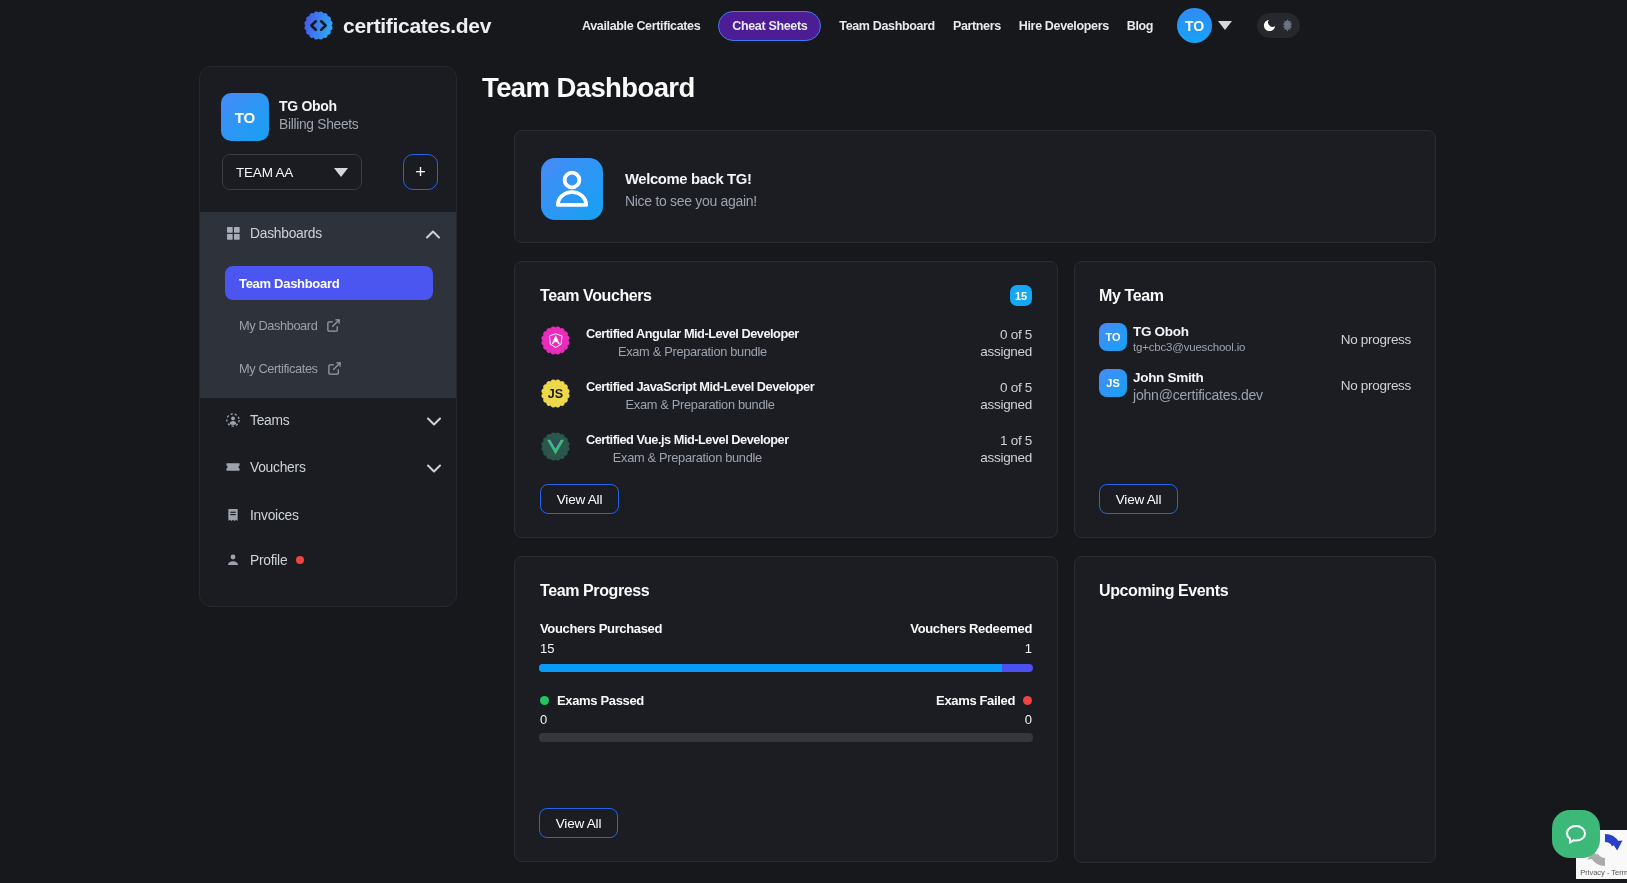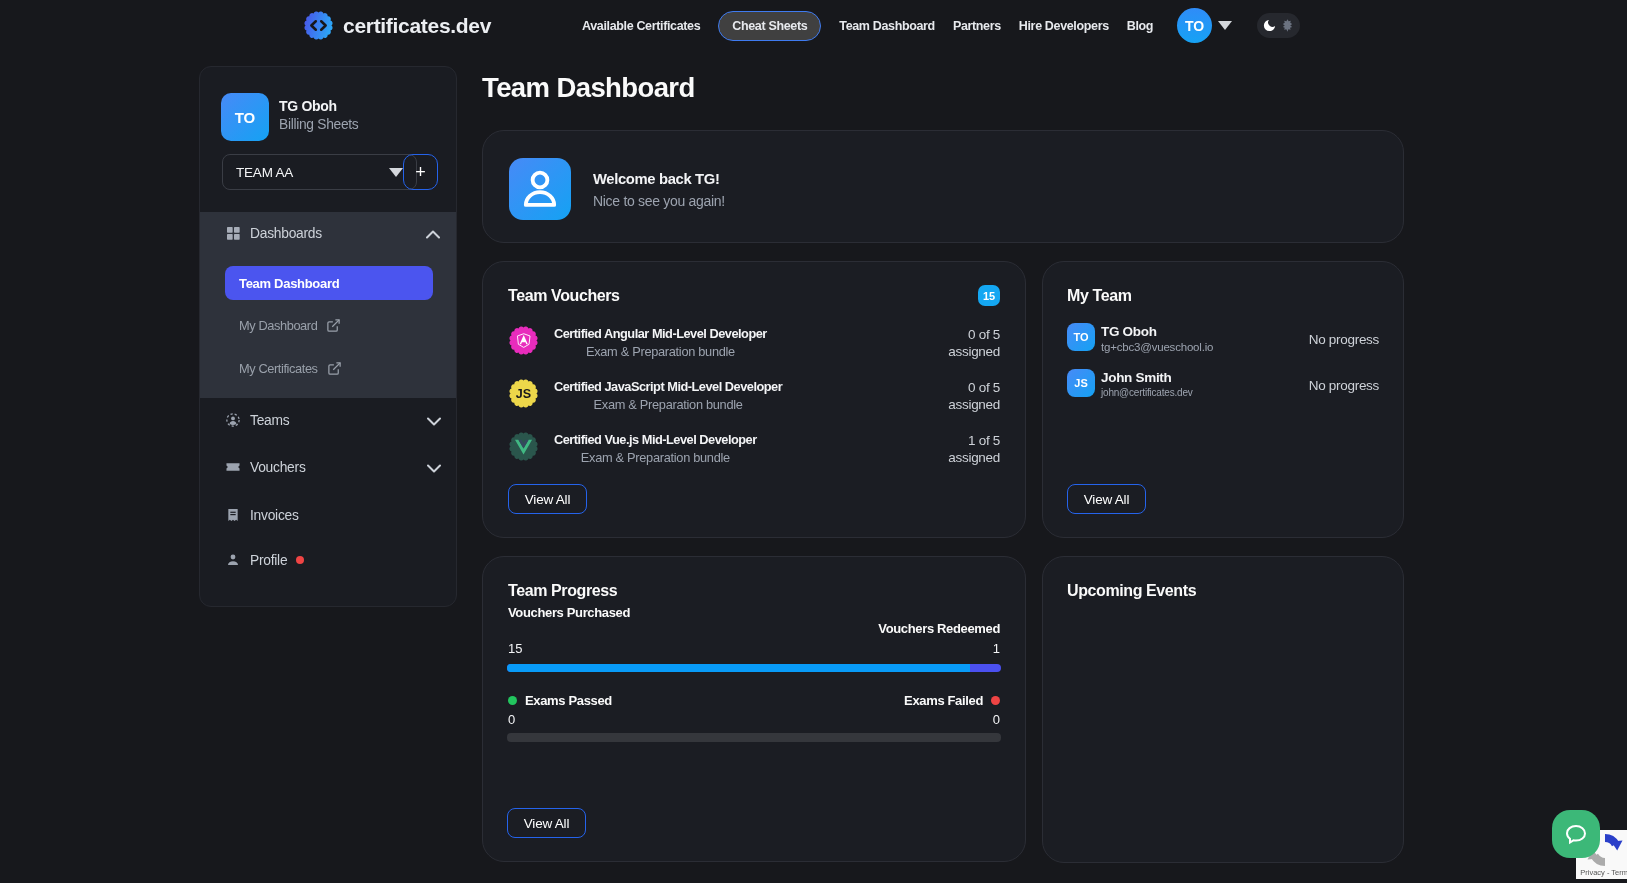--- a/index.html
+++ b/index.html
@@ -3,53 +3,53 @@
 <meta charset="utf-8">
 <style>
 * { margin:0; padding:0; box-sizing:border-box; }
 html,body { width:1627px; height:883px; background:#17181c; overflow:hidden;
   font-family:"Liberation Sans", sans-serif; color:#f3f4f6; }
 .abs { position:absolute; }
 
 .logo-text { font-size:21px; font-weight:bold; color:#eceef2; letter-spacing:-0.3px; }
 .nav { position:absolute; top:0; height:51px; display:flex; align-items:center; gap:18px; }
 .nav a { color:#e7e9ed; font-size:12.5px; font-weight:bold; text-decoration:none; letter-spacing:-0.35px; }
-.pill-active { background:#404040; border:1.5px solid #3f7bf0; border-radius:16px;
+.pill-active { background:#4c1d95; border:1.5px solid #3f7bf0; border-radius:16px;
   padding:7px 13px; }
 .avatar-circ { width:35px; height:35px; border-radius:50%;
   background:linear-gradient(180deg,#2f8cf8,#16a2f4); display:flex; align-items:center;
   justify-content:center; font-size:14px; font-weight:bold; color:#fff; }
 .tri-down { width:0; height:0; border-left:7px solid transparent; border-right:7px solid transparent;
   border-top:9px solid #d4d7dc; }
 .toggle { width:43px; height:25px; background:#26282e; border-radius:13px; display:flex;
   align-items:center; justify-content:space-between; padding:0 5px; }
 
 .sidebar { position:absolute; left:199px; top:66px; width:258px; height:541px;
   background:#1a1c22; border:1px solid #26282f; border-radius:12px; overflow:hidden; }
 .sq-avatar { border-radius:10px; background:linear-gradient(135deg,#478af7,#14a2f3);
   display:flex; align-items:center; justify-content:center; color:#fff; font-weight:bold; }
-.select { position:absolute; left:22px; top:87px; width:195px; height:36px;
+.select { position:absolute; left:22px; top:87px; width:140px; height:36px;
   border:1px solid #3a3d45; border-radius:8px; display:flex; align-items:center;
   padding:0 13px; font-size:13.5px; color:#f3f4f6; letter-spacing:-0.2px; }
 .select .tri { margin-left:auto; width:0; height:0; border-left:7px solid transparent;
   border-right:7px solid transparent; border-top:9px solid #d4d7dc; }
 .plusbtn { position:absolute; left:203px; top:87px; width:35px; height:36px;
   border:1.5px solid #2563eb; border-radius:10px; display:flex; align-items:center;
   justify-content:center; color:#fff; font-size:18px; font-weight:400; }
 .dash-block { position:absolute; left:0; top:145px; width:258px; height:186px; background:#2e323b; }
 .mitem { position:absolute; display:flex; align-items:center; font-size:13.8px; color:#cdd2d9; letter-spacing:-0.25px; }
 .micon { width:16px; height:16px; margin-right:9px; }
 .chev { position:absolute; }
 .active-pill { position:absolute; left:25px; top:54px; width:208px; height:34px;
   background:#4b55ef; border-radius:8px; display:flex; align-items:center; padding:0 14px;
   font-size:13px; font-weight:bold; color:#fff; letter-spacing:-0.3px; }
 .subitem { position:absolute; left:39px; font-size:12.8px; color:#99a0aa; display:flex; align-items:flex-start; letter-spacing:-0.4px; }
 .reddot { width:8px; height:8px; border-radius:50%; background:#ef4444; margin-left:9px; }
 
-.card { position:absolute; background:#1b1d23; border:1px solid #2b2d35; border-radius:22px; }
+.card { position:absolute; background:#1b1d23; border:1px solid #2b2d35; border-radius:8px;margin-left:32px; }
 h1 { position:absolute; left:482px; top:74px; font-size:27.5px; font-weight:bold; color:#fafafa; letter-spacing:-0.6px; line-height:1; }
 .card-title { position:absolute; font-size:16px; font-weight:bold; color:#fafafa; letter-spacing:-0.4px; }
 .badge15 { position:absolute; background:#14a7f2; color:#fff; font-size:11px; font-weight:bold;
   border-radius:7px; width:22px; height:21px; display:flex; align-items:center; justify-content:center; }
 .row-title { font-size:12.8px; font-weight:bold; color:#f3f4f6; letter-spacing:-0.5px; line-height:15px; }
 .row-sub { font-size:12.8px; color:#9ca3af; margin-top:3px; letter-spacing:-0.3px; line-height:15px;text-align:center; }
 .right-txt { position:absolute; text-align:right; font-size:13.5px; color:#ced2d8; line-height:17px; letter-spacing:-0.3px; }
 .viewall { position:absolute; width:79px; height:30px; border:1.5px solid #2563eb; border-radius:8px;
   display:flex; align-items:center; justify-content:center; font-size:13.5px; color:#fff; background:transparent; letter-spacing:-0.2px; }
 .blabel { font-size:13px; font-weight:bold; color:#fafafa; letter-spacing:-0.35px; }
@@ -227,29 +227,29 @@
   <div class="card-title" style="left:24px; top:25px;">My Team</div>
   <div class="sq-avatar abs" style="left:24px; top:61px; width:28px; height:28px; border-radius:8px; font-size:11px;">TO</div>
   <div class="abs" style="left:58px; top:62px;">
     <div style="font-size:13.5px; font-weight:bold; letter-spacing:-0.3px;">TG Oboh</div>
     <div style="font-size:11.5px; color:#9ca3af; margin-top:2px; letter-spacing:-0.2px;">tg+cbc3@vueschool.io</div>
   </div>
   <div class="abs" style="right:24px; top:70px; font-size:13.5px; color:#ced2d8; letter-spacing:-0.3px;">No progress</div>
   <div class="sq-avatar abs" style="left:24px; top:107px; width:28px; height:28px; border-radius:8px; font-size:11px;">JS</div>
   <div class="abs" style="left:58px; top:108px;">
     <div style="font-size:13.5px; font-weight:bold; letter-spacing:-0.3px;">John Smith</div>
-    <div style="font-size:10px; color:#9ca3af; margin-top:2px; letter-spacing:-0.2px;">john@certificates.dev</div>
+    <div style="font-size:14px; color:#9ca3af; margin-top:2px; letter-spacing:-0.2px;">john@certificates.dev</div>
   </div>
   <div class="abs" style="right:24px; top:116px; font-size:13.5px; color:#ced2d8; letter-spacing:-0.3px;">No progress</div>
   <div class="viewall" style="left:24px; top:222px;">View All</div>
 </div>
 
 <div class="card" style="left:482px; top:556px; width:544px; height:306px;">
   <div class="card-title" style="left:25px; top:25px;">Team Progress</div>
-  <div class="abs blabel" style="left:25px; top:48px;">Vouchers Purchased</div>
+  <div class="abs blabel" style="left:25px; top:64px;">Vouchers Purchased</div>
   <div class="abs blabel" style="right:25px; top:64px;">Vouchers Redeemed</div>
   <div class="abs" style="left:25px; top:84px; font-size:13px;">15</div>
   <div class="abs" style="right:25px; top:84px; font-size:13px;">1</div>
   <div class="bar" style="left:24px; top:107px; width:494px; background:#4b50f0;"></div>
   <div class="bar" style="left:24px; top:107px; width:463px; background:#089bf8; border-radius:4px 0 0 4px;"></div>
   <div class="abs blabel" style="left:25px; top:136px;"><span class="dot" style="background:#22c55e; margin-right:8px;"></span>Exams Passed</div>
   <div class="abs blabel" style="right:25px; top:136px;">Exams Failed<span class="dot" style="background:#ef4444; margin-left:8px;"></span></div>
   <div class="abs" style="left:25px; top:155px; font-size:13px;">0</div>
   <div class="abs" style="right:25px; top:155px; font-size:13px;">0</div>
   <div class="bar" style="left:24px; top:176px; width:494px; height:9px; background:#35373c;"></div>

